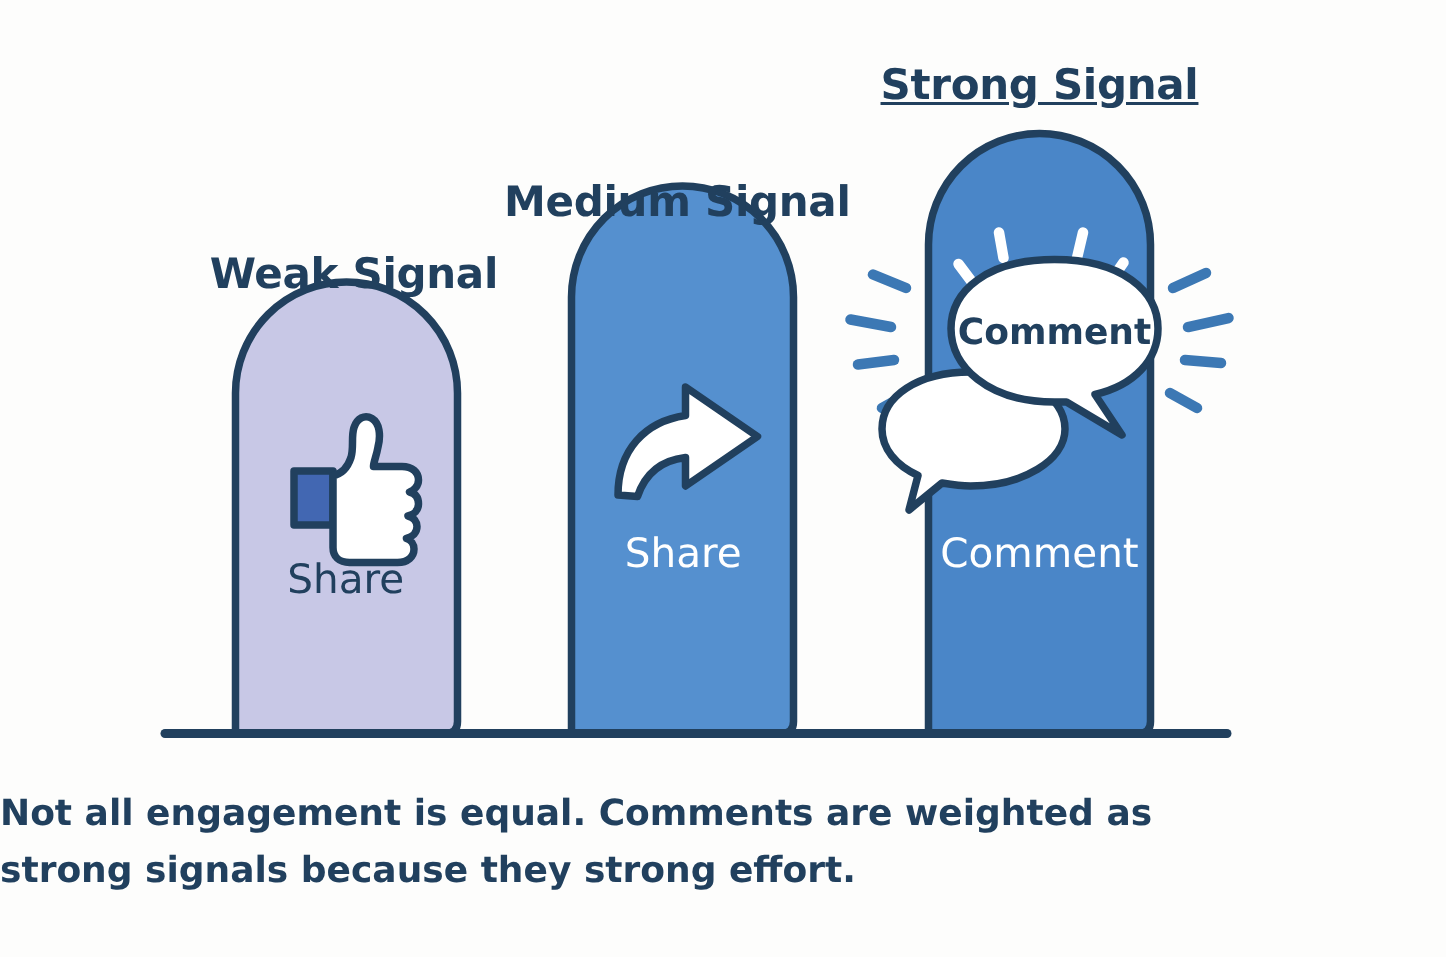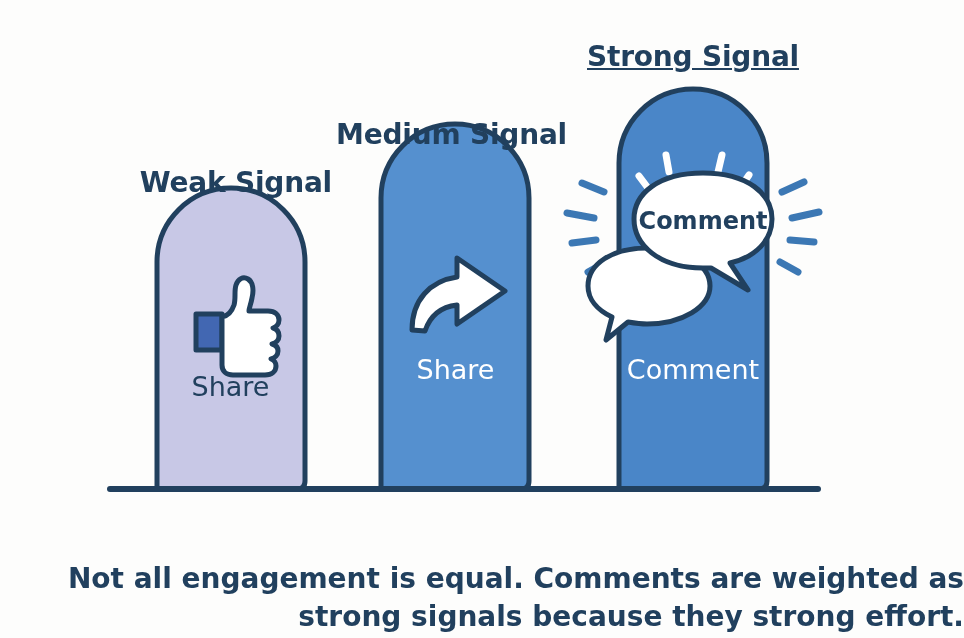--- a/index.html
+++ b/index.html
@@ -63,27 +63,26 @@
     text-align: center;
     font-family: "DejaVu Sans", sans-serif;
     font-weight: bold;
     font-size: 24px;
     color: #21405e;
     white-space: nowrap;
   }
   .caption-line {
     position: absolute;
     width: 964px;
-    text-align: right;
+    text-align: left;
     font-family: "DejaVu Sans", sans-serif;
     font-weight: bold;
-    font-size: 28px;
+    font-size: 24px;
     color: #21405e;
     white-space: nowrap;
-    margin-top: 34px;
   }
   #caption-line-1 { left: 0; top: 528px; }
   #caption-line-2 { left: 0; top: 566px; }
 </style>
 </head>
 <body>
 
 <div id="infographic">
 
   <svg id="chart-svg" viewBox="0 0 964 638">

